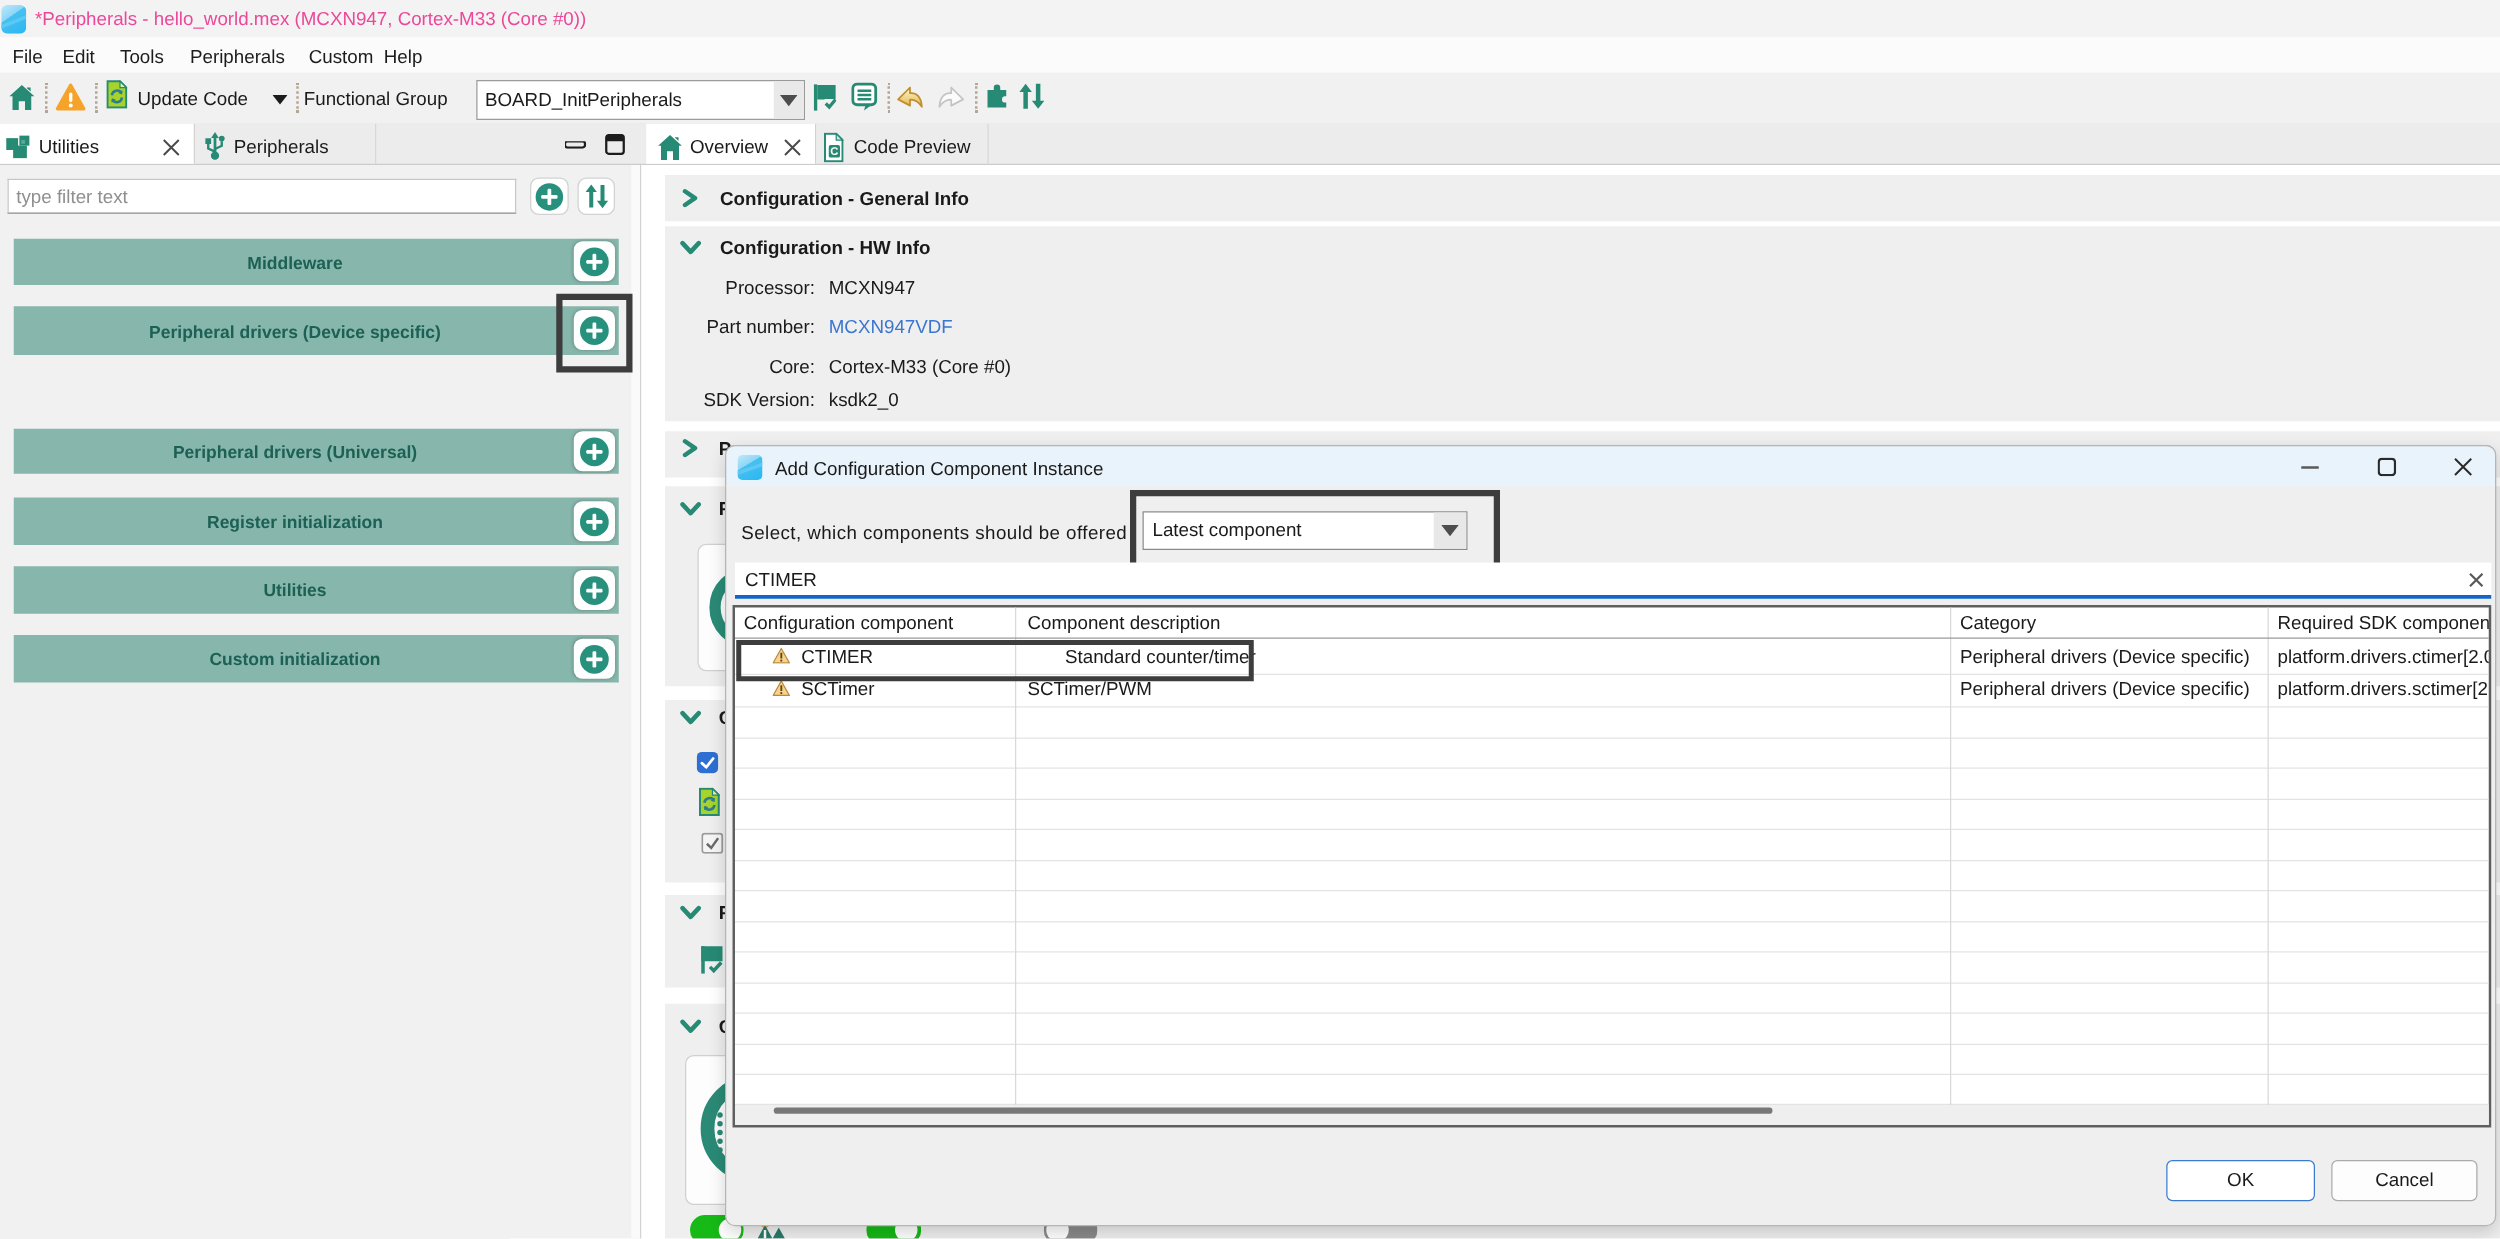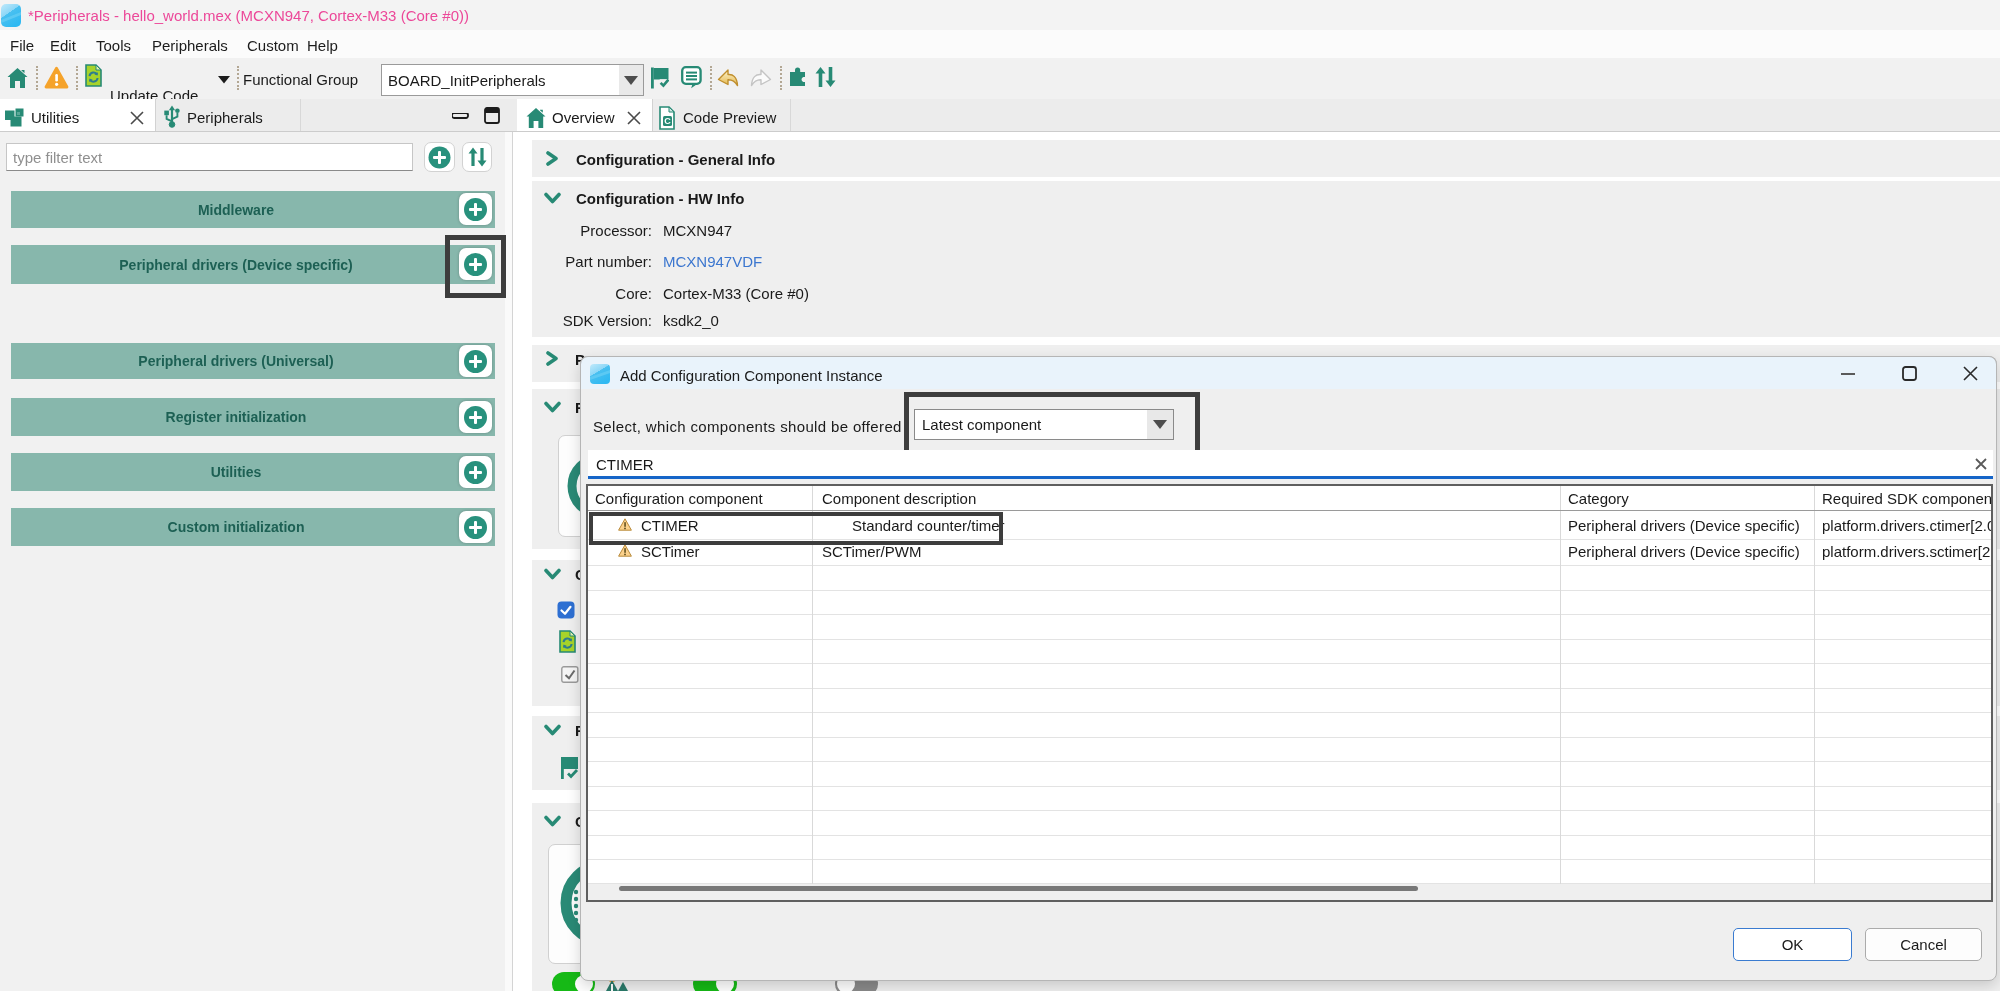--- a/index.html
+++ b/index.html
@@ -81,21 +81,21 @@
   <div class="abs" style="left:85px;top:64px;">
       <svg width="17" height="23">
         <path d="M1 1 L11 1 L16 6 L16 22 L1 22 Z" fill="#a7d32a" stroke="#278a75" stroke-width="1.6"></path>
         <path d="M11 1 L11 6 L16 6 Z" fill="#e4f3b0" stroke="#278a75" stroke-width="1"></path>
         <path d="M4.5 12.2 A4.2 4.2 0 0 1 12.3 10.6" fill="none" stroke="#2e7d8f" stroke-width="2"></path>
         <path d="M12.9 8.2 L12.6 11.6 L9.4 10.4 Z" fill="#2e7d8f"></path>
         <path d="M12.6 14 A4.2 4.2 0 0 1 4.8 15.6" fill="none" stroke="#2e7d8f" stroke-width="2"></path>
         <path d="M4.2 18 L4.5 14.6 L7.7 15.8 Z" fill="#2e7d8f"></path>
       </svg>
     </div>
-  <div class="abs t15" style="left:110px;top:71px;margin-top:16px;">Update Code</div>
+  <div class="abs t15" style="left:110px;top:71px;">Update Code</div>
   <div class="abs" style="left:218px;top:76px;">
       <svg width="12" height="8">
         <path d="M0 0 L12 0 L6 7.5 Z" fill="#1c1c1c"></path>
       </svg>
     </div>
   <div class="vsep" style="left:237px;top:66px;"></div>
   <div class="abs t15" style="left:243px;top:71px;">Functional Group</div>
   <div class="abs" style="left:381px;top:64px;width:263px;height:32px;background:#ffffff;border:1px solid #9a9a9a;box-sizing:border-box;"></div>
   <div class="abs t15" style="left:388px;top:72px;">BOARD_InitPeripherals</div>
   <div class="abs" style="left:619px;top:65px;width:24px;height:30px;background:#e9e9e9;"></div>

